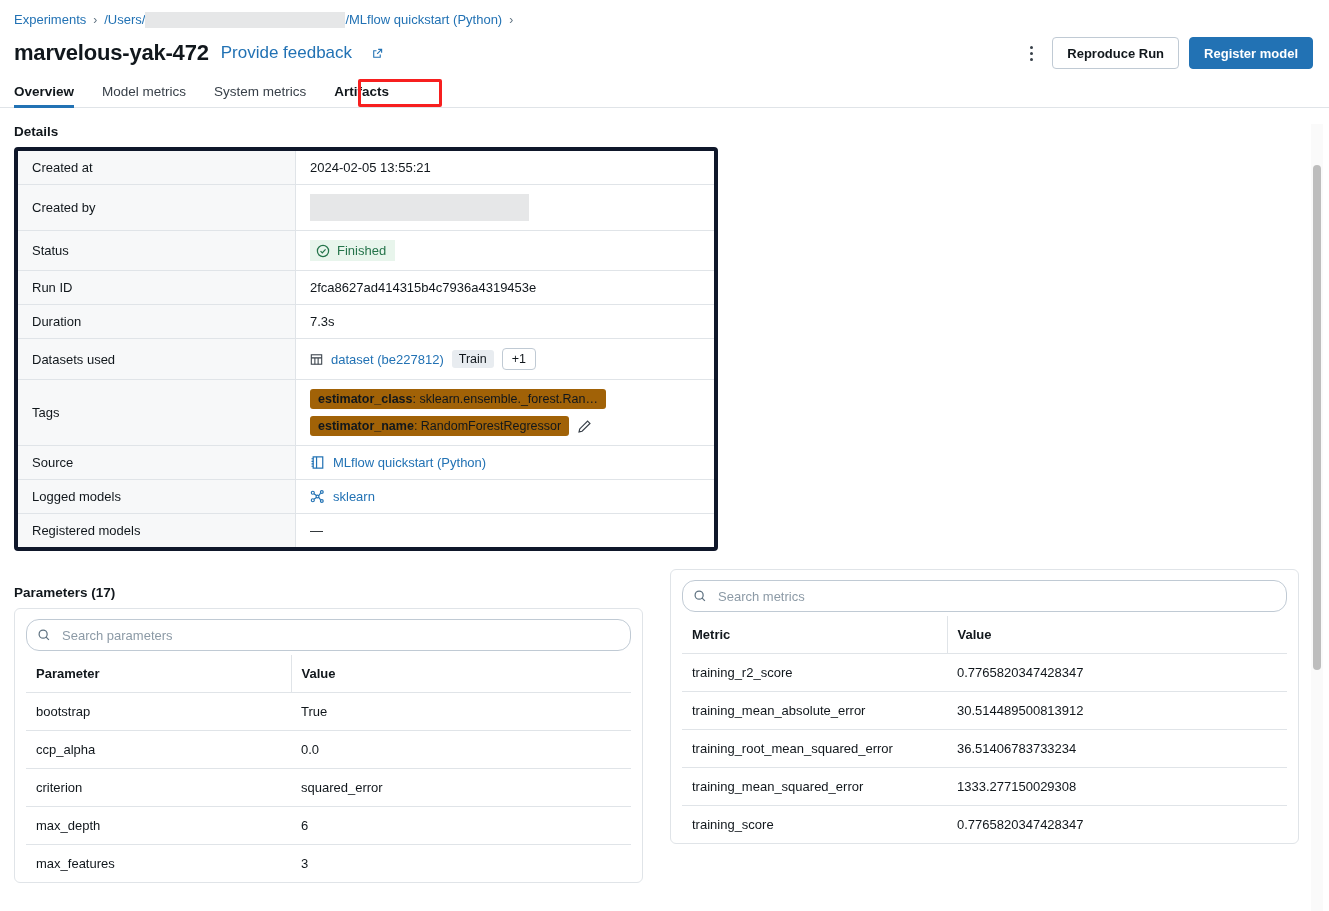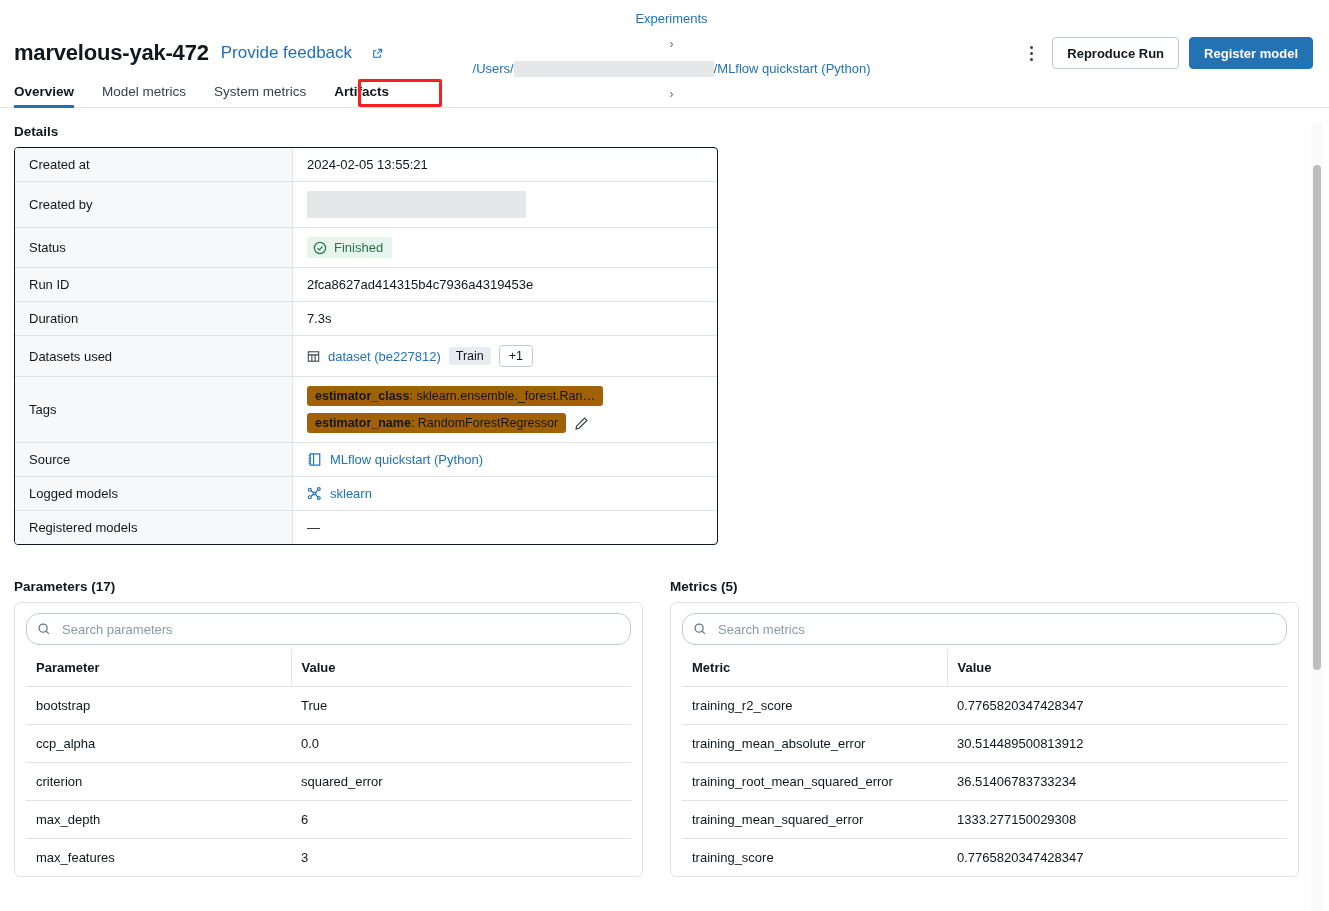--- a/index.html
+++ b/index.html
@@ -16,21 +16,20 @@
 
   
   .breadcrumb {
     display: flex;
     align-items: center;
     gap: 7px;
     padding: 10px 0 0 14px;
     font-size: 13px;
     line-height: 18px;
     height: 30px;
-    flex-direction: column;
   }
   .crumb-link { color: #2272B4; cursor: pointer; white-space: nowrap; }
   .crumb-sep { color: #5F7281; font-size: 12px; }
   .crumb-path { display: flex; align-items: center; color: #2272B4; }
   .redact-inline {
     display: inline-block;
     width: 200px;
     height: 16px;
     background: #E6E7E8;
     vertical-align: middle;
@@ -135,21 +134,21 @@
   .section-title {
     font-size: 13.5px;
     font-weight: 700;
     color: #11171C;
     margin: 16px 0 8px 0;
   }
 
   
   .details-table {
     width: 704px;
-    border: 1px solid #0f172a;
+    border: 4px solid #0f172a;
     border-radius: 4px;
     border-collapse: separate;
     border-spacing: 0;
     overflow: hidden;
     font-size: 13px;
   }
   .details-table tr > td {
     border-bottom: 1px solid #E0E4E8;
     vertical-align: middle;
   }
@@ -486,21 +485,20 @@
             <tr>
               <td>max_features</td>
               <td>3</td>
             </tr>
           </tbody>
         </table>
       </div>
     </div>
 
     <div class="col">
-      <div class="section-title">Metrics (5)</div>
       <div class="card">
         <div class="search-box">
           <span>
             <svg width="14" height="14" viewBox="0 0 16 16" fill="none" stroke="#5F7281" stroke-width="1.4">
               <circle cx="7" cy="7" r="4.6"></circle>
                 <path d="M10.4 10.4l3.2 3.2"></path>
             </svg>
           </span>
           <input type="text" value="" placeholder="Search metrics" style="">
         </div>

